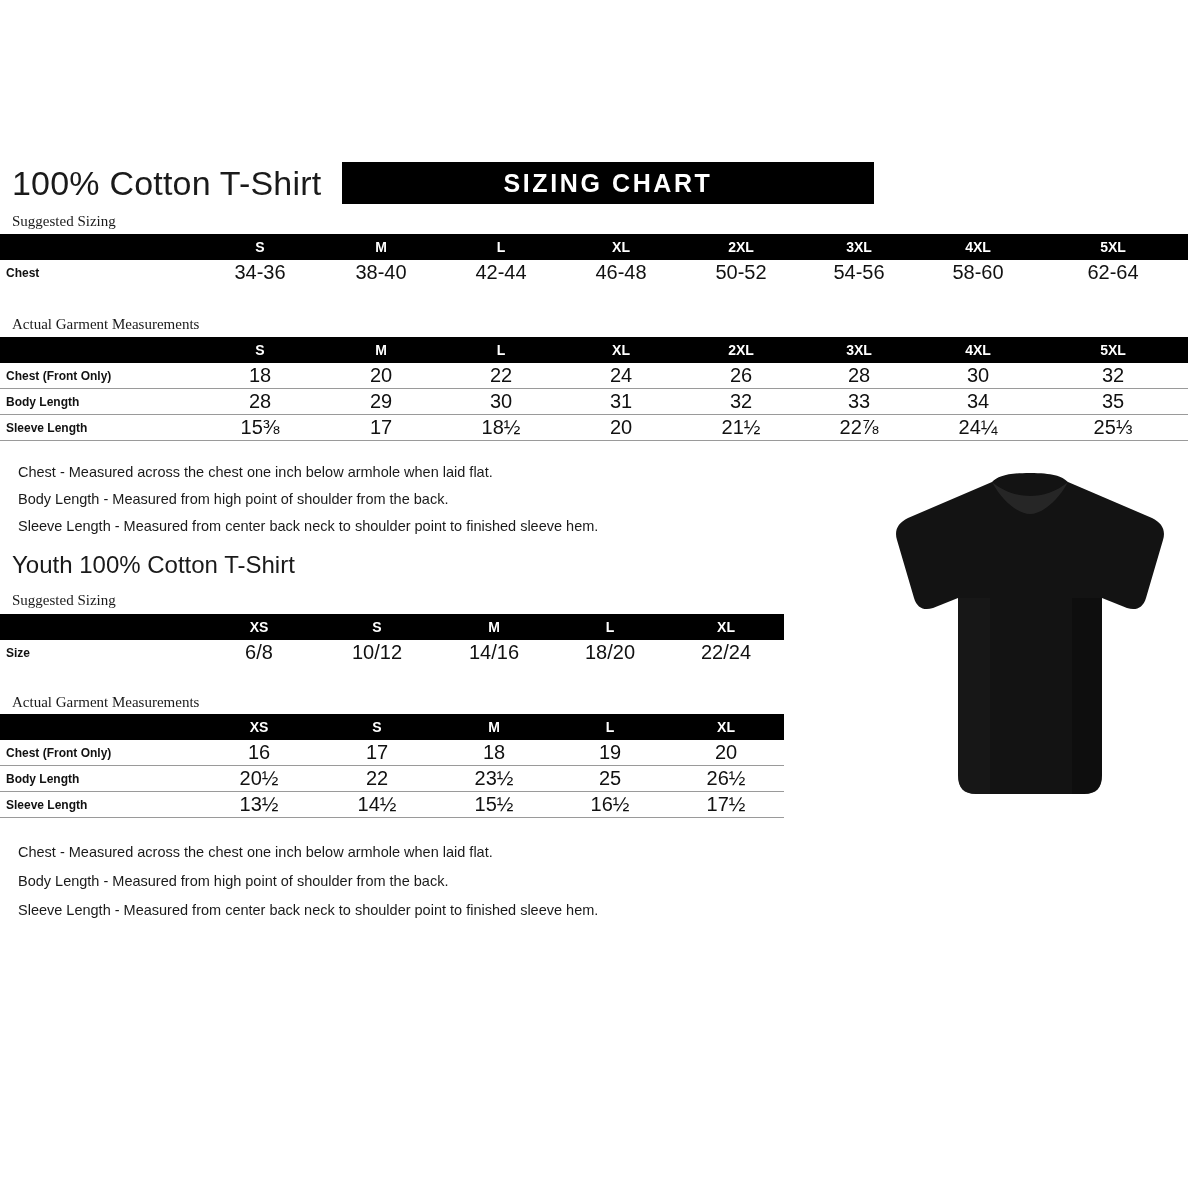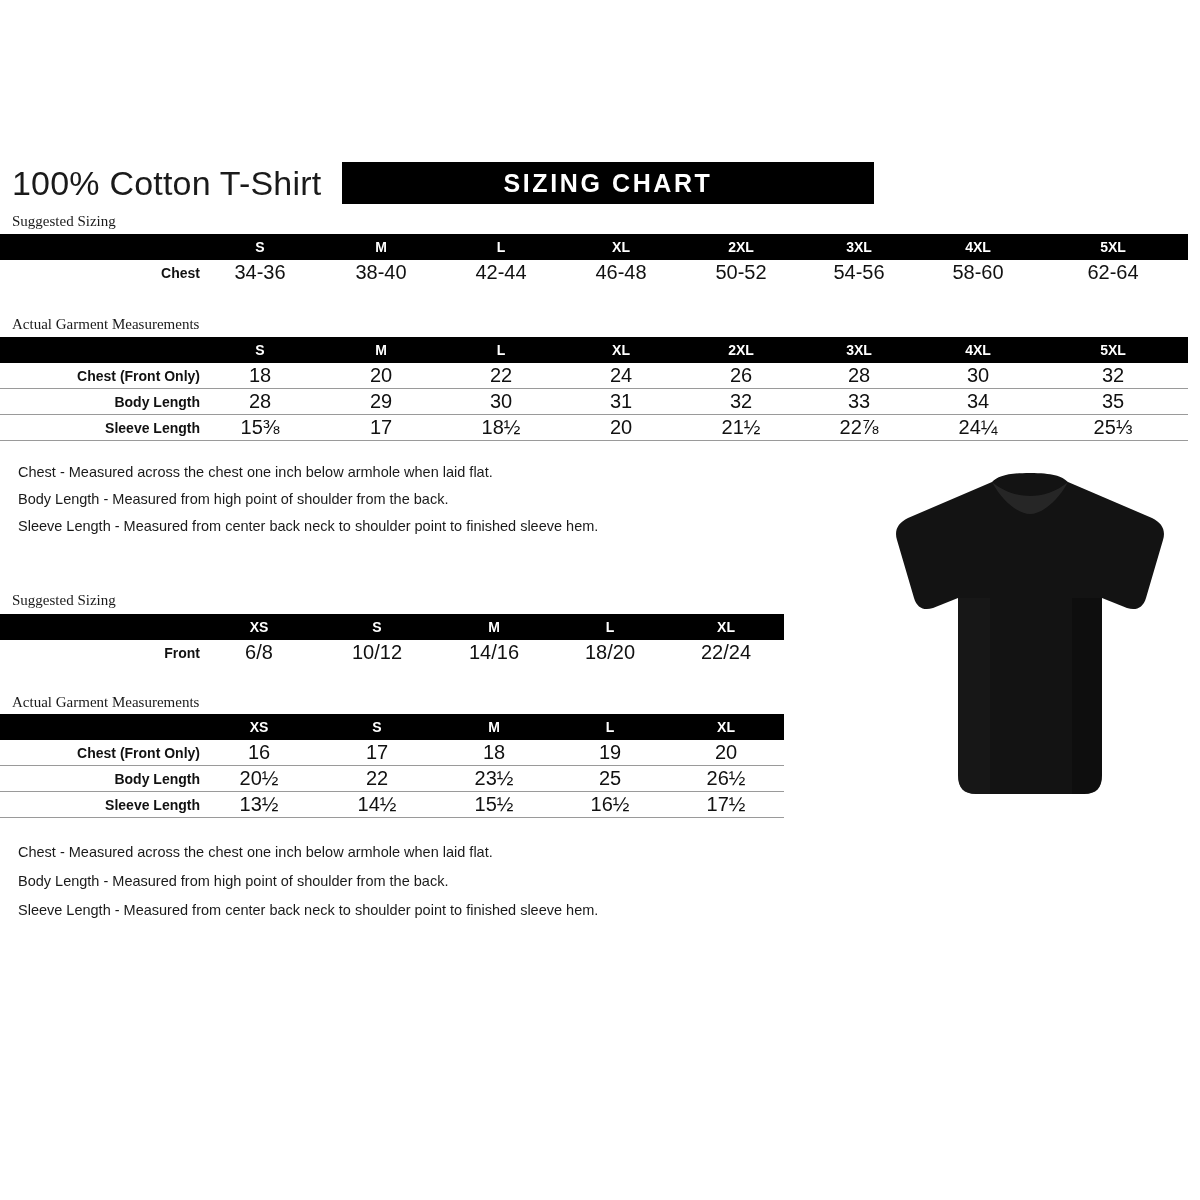--- a/index.html
+++ b/index.html
@@ -98,24 +98,24 @@
     font-weight: bold;
     font-size: 14px;
     text-align: center;
     vertical-align: middle;
   }
   .tbl .hdr-row td.lbl {
     text-align: left;
     padding-left: 6px;
   }
   .tbl td.rowlabel {
-    text-align: right;
+    text-align: left;
     padding-left: 6px;
     font-weight: bold;
-    font-size: 14px;
+    font-size: 12px;
     color: #111;
     height: 25px;
     vertical-align: middle;
   }
   .tbl td.val {
     text-align: center;
     font-size: 20px;
     color: #111;
     height: 25px;
     vertical-align: middle;
@@ -253,20 +253,21 @@
         <td class="val">24¼</td>
         <td class="val">25⅓</td>
       </tr>
     </tbody>
   </table>
 
   <div class="note" style="left:18px; top:464px;">Chest - Measured across the chest one inch below armhole when laid flat.</div>
   <div class="note" style="left:18px; top:491px;">Body Length - Measured from high point of shoulder from the back.</div>
   <div class="note" style="left:18px; top:518px;">Sleeve Length - Measured from center back neck to shoulder point to finished sleeve hem.</div>
 
+  <div class="sub-title" style="left:12px; top:551px;">Youth 100% Cotton T-Shirt</div>
 
   <div class="section-label" style="left:12px; top:592px;">Suggested Sizing</div>
 
   <table class="tbl" style="left:0px; top:614px; width:784px;">
     <colgroup>
       <col style="width:200px">
         <col style="width:118px">
         <col style="width:118px">
         <col style="width:116px">
         <col style="width:116px">
@@ -275,21 +276,21 @@
     <tbody>
       <tr class="hdr-row">
         <td class="lbl"></td>
         <td>XS</td>
         <td>S</td>
         <td>M</td>
         <td>L</td>
         <td>XL</td>
       </tr>
       <tr class="nob">
-        <td class="rowlabel">Front</td>
+        <td class="rowlabel">Size</td>
         <td class="val">6/8</td>
         <td class="val">10/12</td>
         <td class="val">14/16</td>
         <td class="val">18/20</td>
         <td class="val">22/24</td>
       </tr>
     </tbody>
   </table>
 
   <div class="section-label" style="left:12px; top:694px;">Actual Garment Measurements</div>

